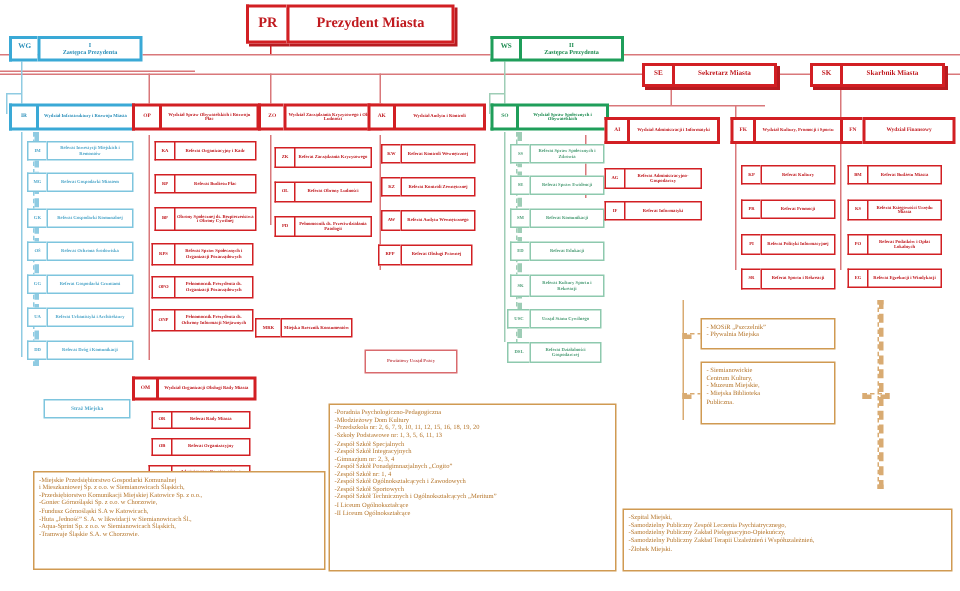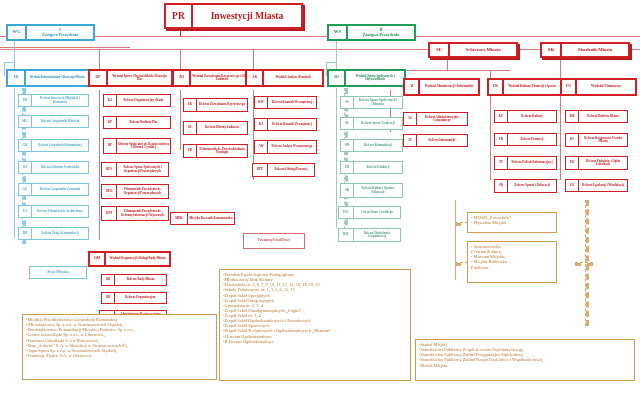--- a/index.html
+++ b/index.html
@@ -121,21 +121,21 @@
   <div class="ln-h c-red" style="left:99px;top:71px;width:154px;"></div>
 
   <div class="ln-h c-or dash" style="left:455px;top:222px;width:12px;"></div>
   <div class="ln-h c-or dash" style="left:455px;top:262px;width:12px;"></div>
   <div class="ln-v c-or" style="left:455px;top:200px;height:80px;"></div>
   <div class="ln-v c-or dash" style="left:585px;top:200px;height:120px;"></div>
   <div class="ln-h c-or dash" style="left:575px;top:262px;width:12px;"></div>
 
   <div class="node red shadow" style="left:164px;top:3px;height:26px;">
     <div class="code t14" style="width:27px;">PR</div>
-    <div class="name t14" style="width:112px;">Inwestycji Miasta</div>
+    <div class="name t14" style="width:112px;">Prezydent Miasta</div>
   </div>
 
   <div class="node cy shadow" style="left:6px;top:24px;height:17px;">
     <div class="code t9" style="width:19px;">WG</div>
     <div class="name t8" style="width:70px;flex-direction:column;">
       <span>I</span>
       <span>Zastępca  Prezydenta</span>
     </div>
   </div>
 

